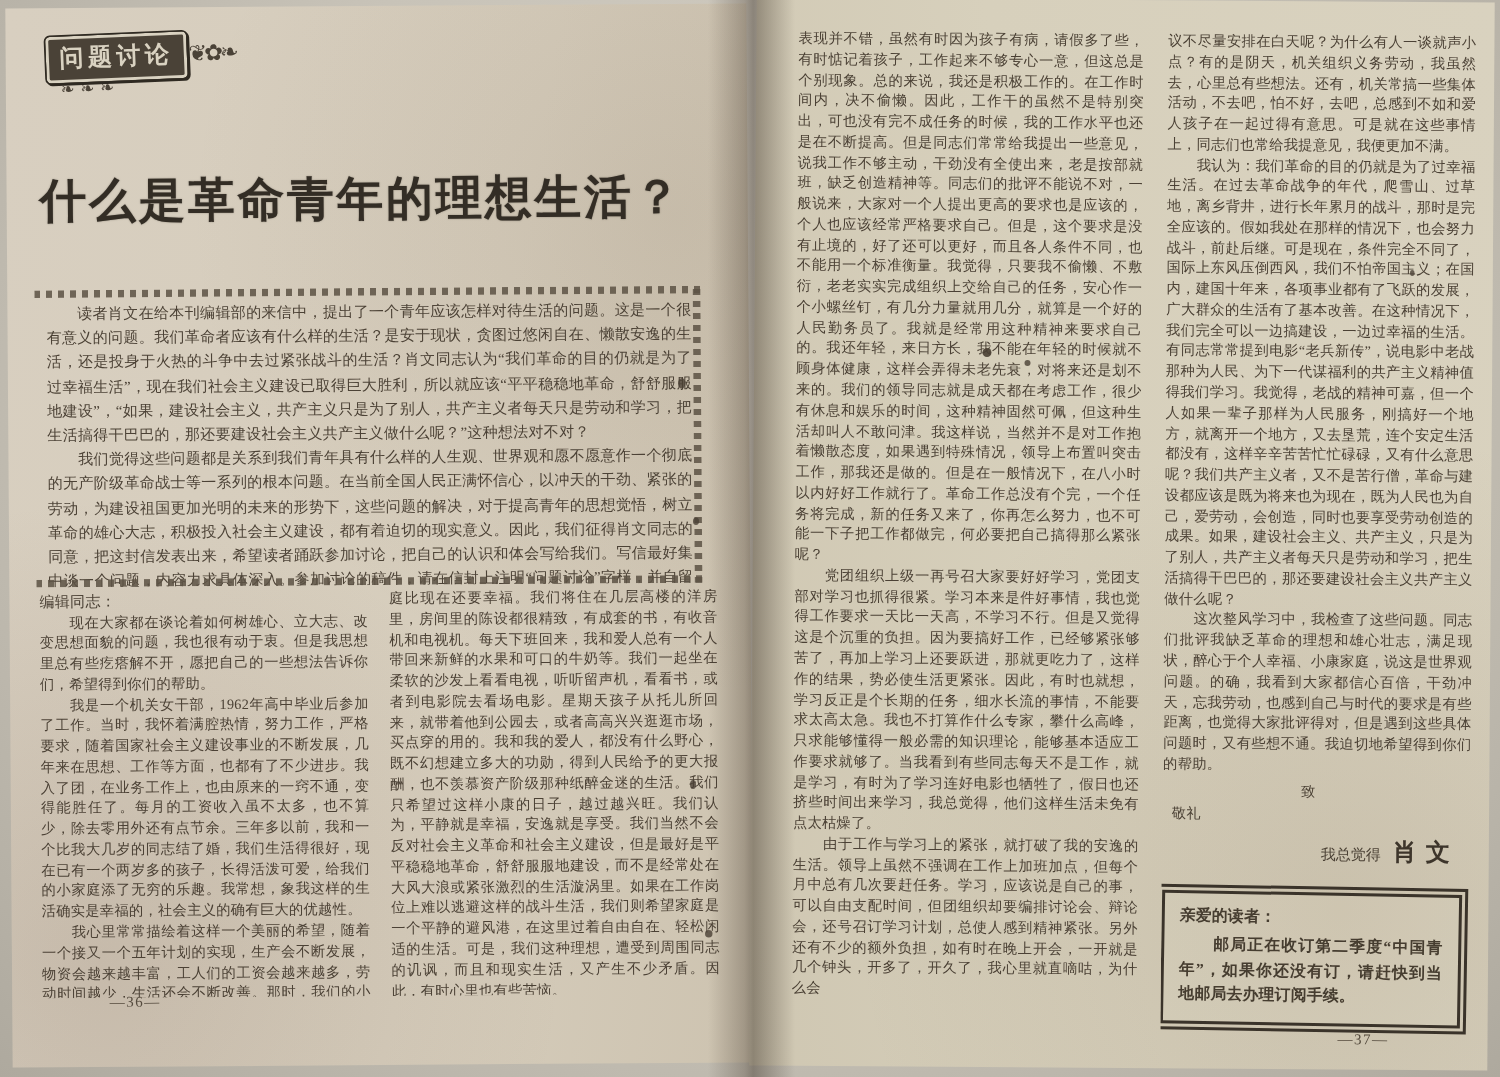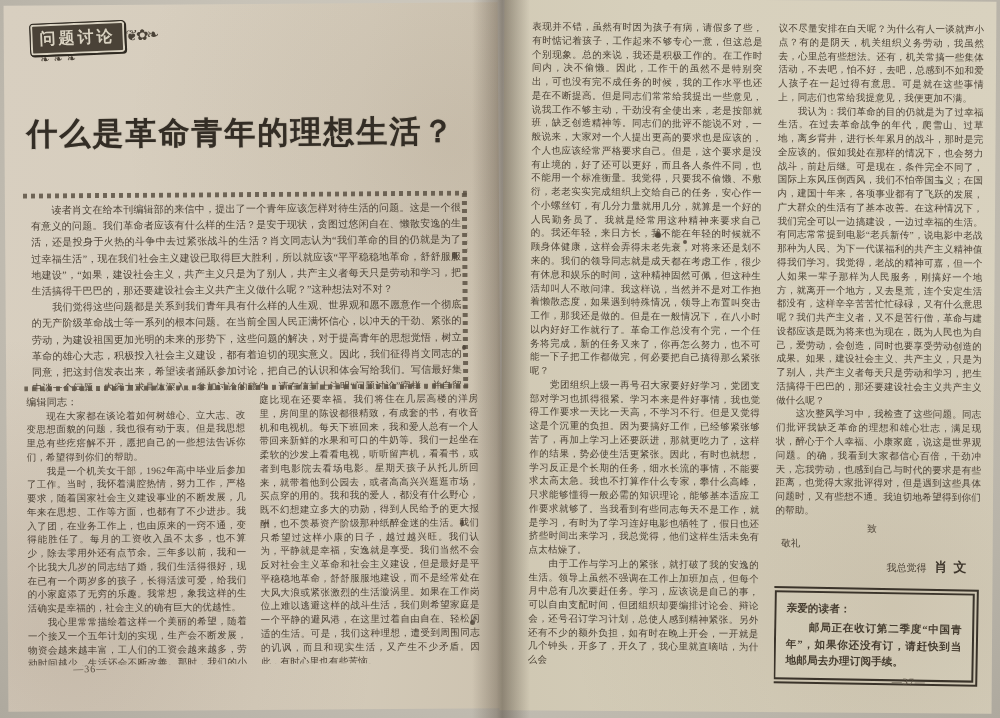--- a/index.html
+++ b/index.html
@@ -70,29 +70,29 @@
     color:#4c4236;letter-spacing:.2px;
   }
   
   .cols{position:absolute;display:flex;}
   .cols-left{left:20px;top:390px;width:452px;height:270px;gap:14px;}
   .cols-left .col{width:219px;height:270px;overflow:hidden;}
   .col p{margin:0;font-size:9.5px;line-height:1.45;text-align:justify;color:#4b4135;letter-spacing:.2px;}
   .salutation{font-size:10px !important;letter-spacing:.5px;}
   .page-num{position:absolute;font-size:10px;color:#554b3e;letter-spacing:1px;}
   .pn-left{left:34px;top:658px;margin-left:31px;}
-  .pn-right{right:66px;bottom:26px;font-family:Liberation Serif, serif;}
+  .pn-right{right:66px;bottom:14px;font-family:Liberation Serif, serif;}
   
   .cols-right{left:28px;top:22px;width:452px;height:668px;gap:16px;position:absolute;display:flex;}
   .cols-right .col1{width:240px;height:668px;overflow:hidden;}
   .cols-right .col2{width:214px;height:668px;overflow:hidden;display:flex;flex-direction:column;}
   .closing-zhi{margin:4px 0 0 92px !important;}
   .closing-li{margin:2px 0 0 6px !important;}
   .sig-row{text-align:right;margin-top:6px;padding-right:8px;font-size:10px;color:#4b4135;}
-  .sig-name{font-family:"Liberation Sans", sans-serif;font-weight:bold;font-size:13px;letter-spacing:6px;margin-left:8px;color:#3d352b;}
+  .sig-name{font-family:"Liberation Sans", sans-serif;font-weight:bold;font-size:16px;letter-spacing:6px;margin-left:8px;color:#3d352b;}
   
   .notice{
     margin-top:16px;margin-right:6px;
     border:2px solid #3a332a;outline:2px solid #3a332a;outline-offset:2px;
     padding:8px 10px;transform:rotate(0.6deg);
     background:rgba(255,250,235,.08);
   }
   .notice p{font-weight:bold;color:#463d30;font-size:10.5px;line-height:1.6;}
   .notice .sal{margin-bottom:2px;}
   

